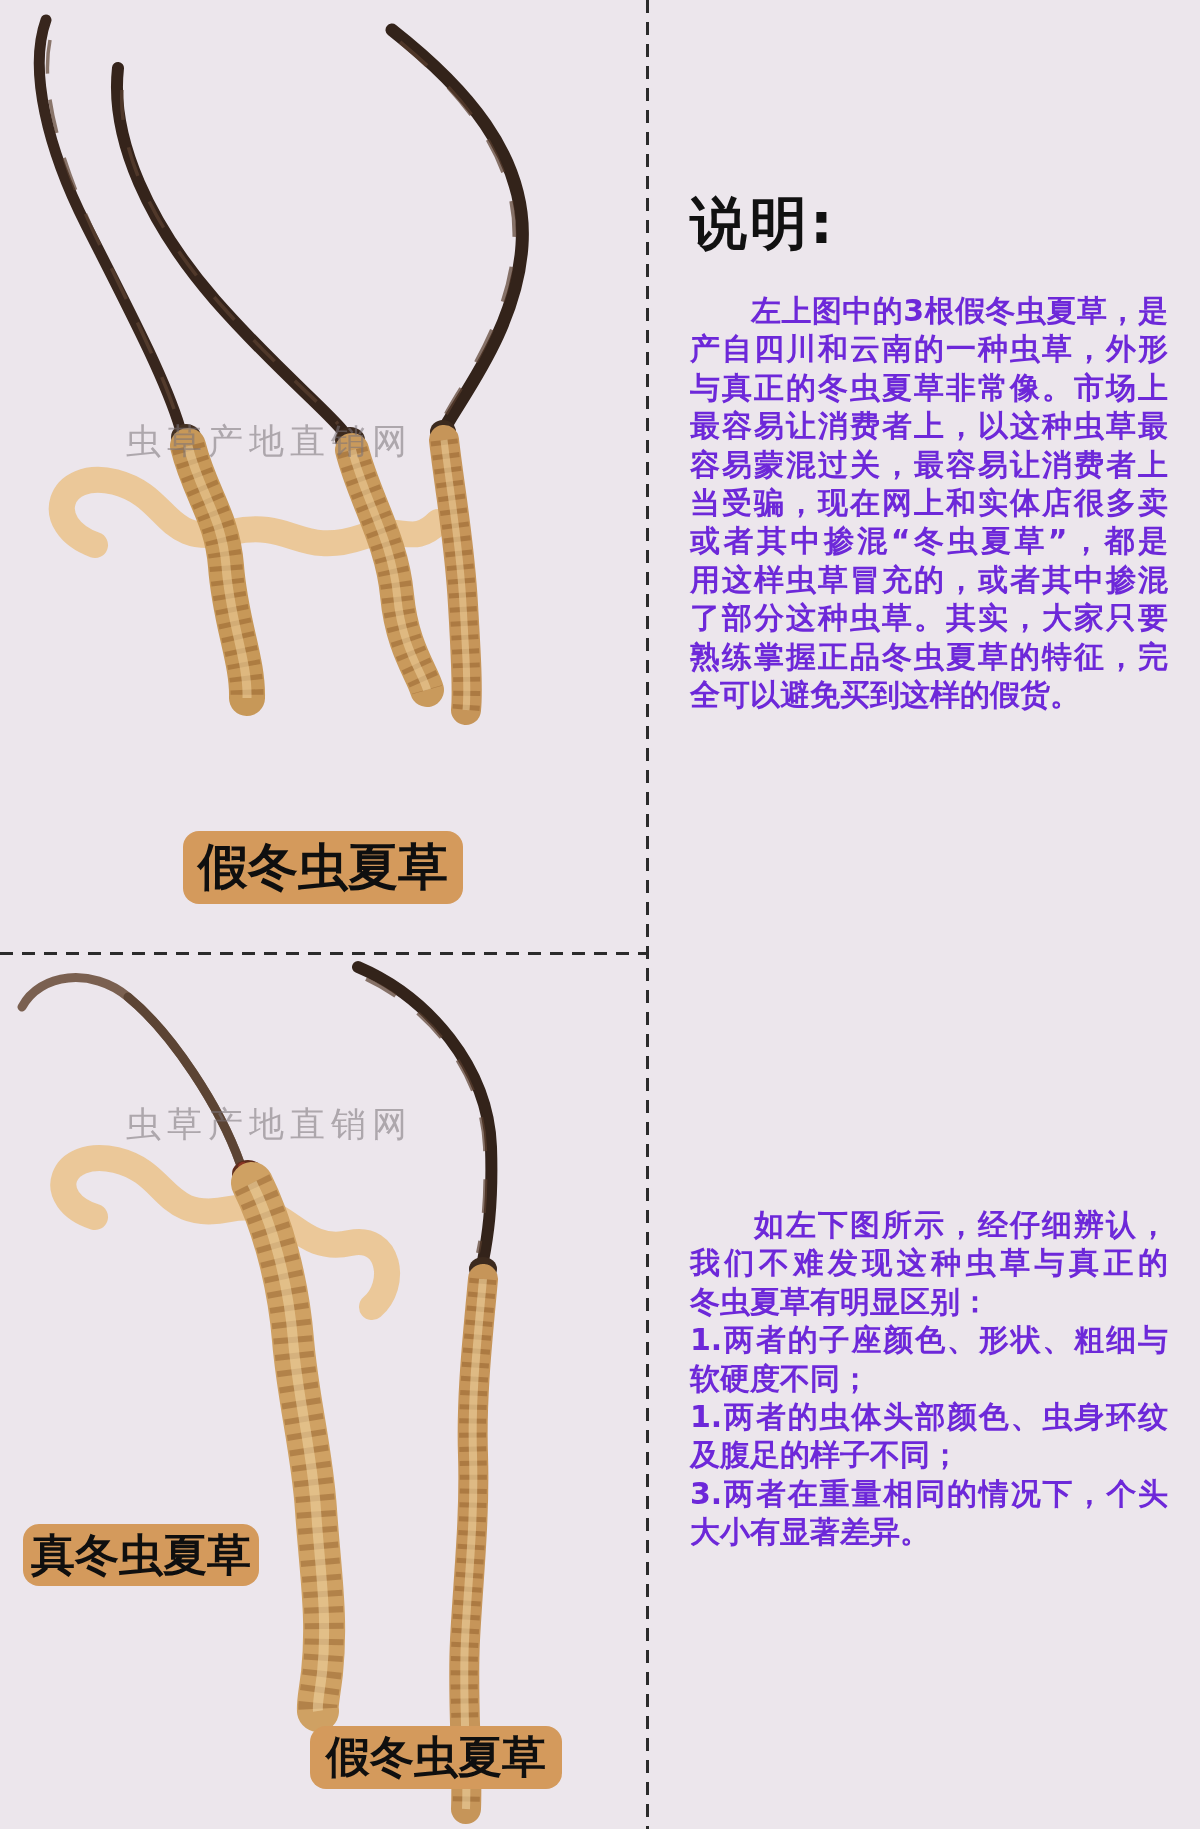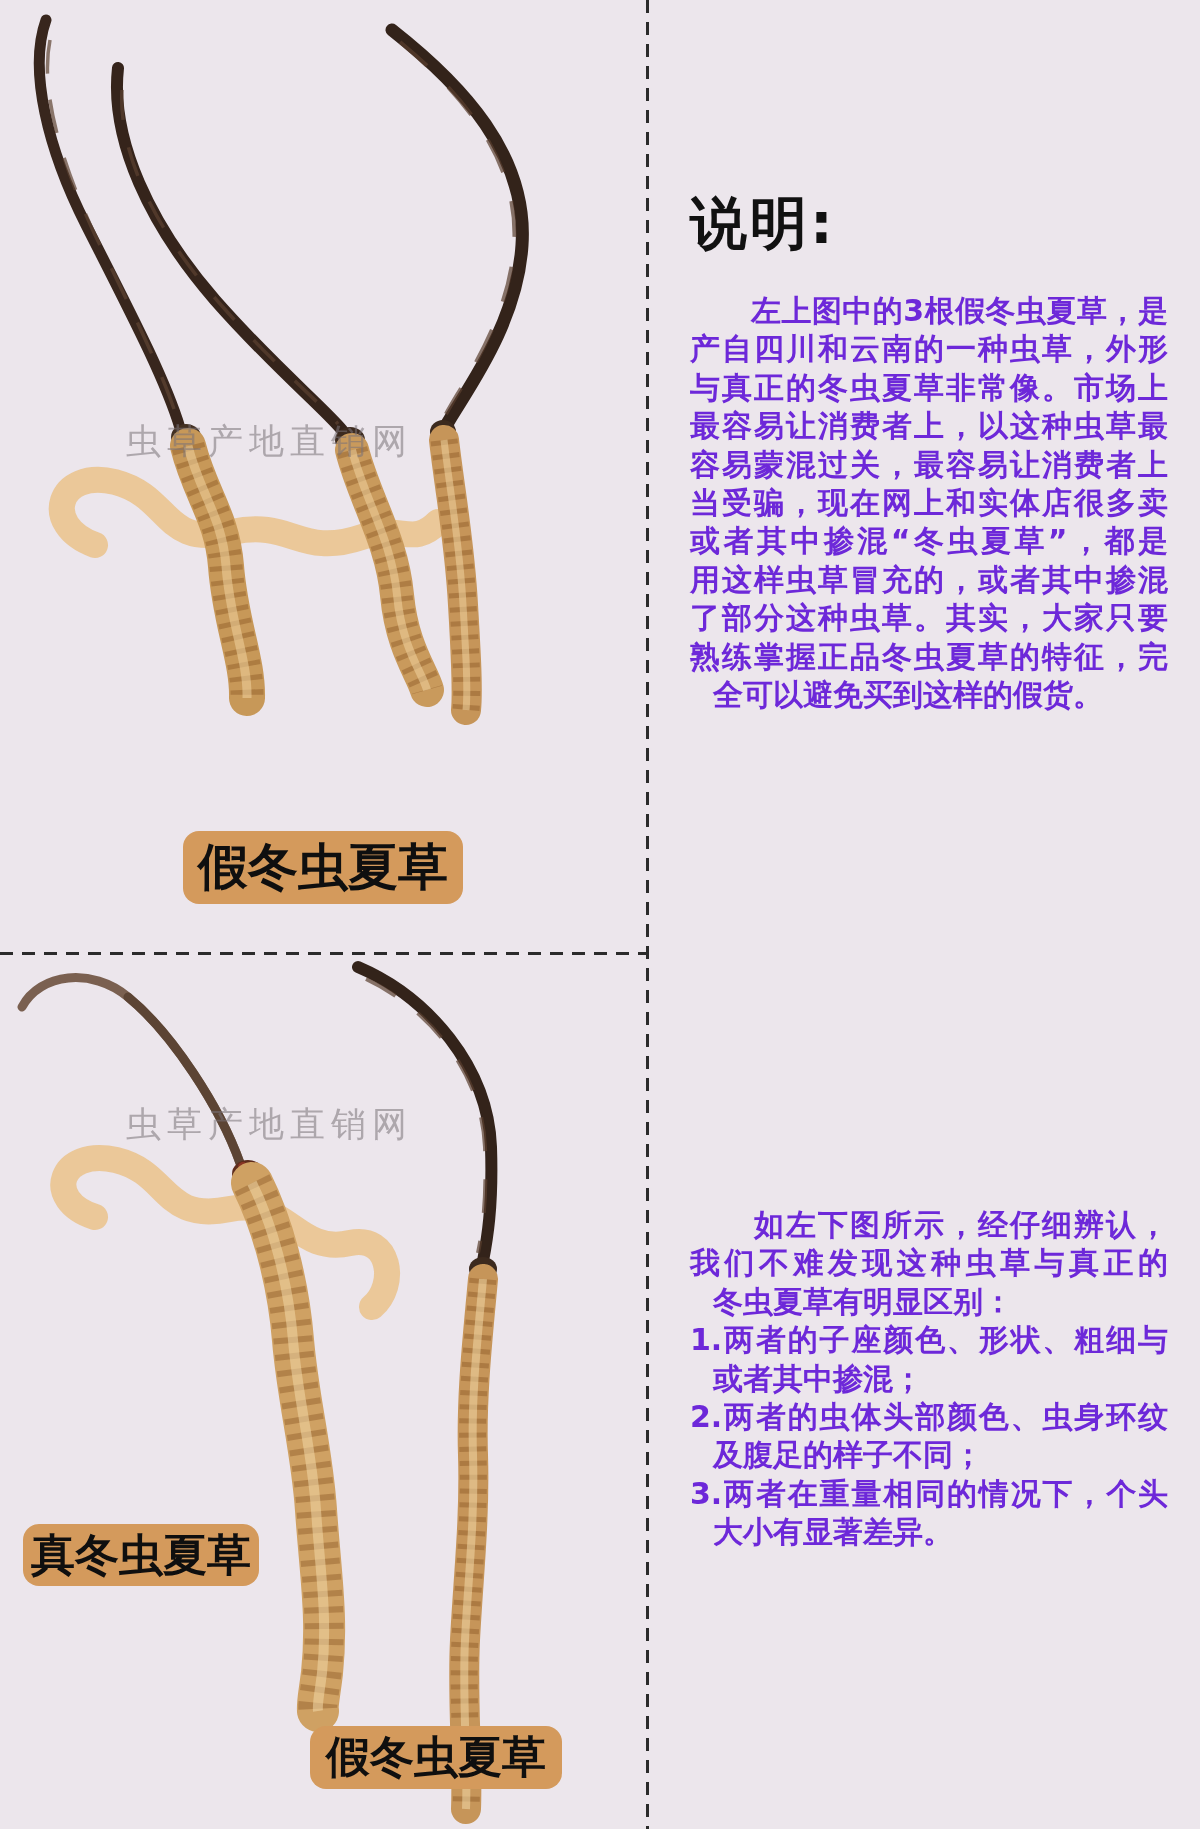--- a/index.html
+++ b/index.html
@@ -43,21 +43,21 @@
     position:absolute;left:690px;top:186px;
     font-size:57px;font-weight:900;letter-spacing:3px;color:#111;
   }
   .para{
     position:absolute;left:690px;width:478px;
     font-size:30px;line-height:38.4px;font-weight:600;color:#6d28d9;
   }
   .para-1{top:292px;}
   .para-2{top:1206px;}
   .para .tline{text-align:justify;text-align-last:justify;}
-  .para .tline.endline{text-align-last:left;margin-left:23px;}
+  .para .tline.endline{text-align-last:left;}
 </style>
 </head>
 <body>
 
 <div class="page">
 
   <div class="v-divider"></div>
   <div class="h-divider"></div>
 
   <div class="photo photo-top">
@@ -143,20 +143,20 @@
       <div class="tline">用这样虫草冒充的，或者其中掺混</div>
       <div class="tline">了部分这种虫草。其实，大家只要</div>
       <div class="tline">熟练掌握正品冬虫夏草的特征，完</div>
       <div class="tline endline">全可以避免买到这样的假货。</div>
     </div>
   <div class="para para-2">
       <div class="tline">　　如左下图所示，经仔细辨认，</div>
       <div class="tline">我们不难发现这种虫草与真正的</div>
       <div class="tline endline">冬虫夏草有明显区别：</div>
       <div class="tline">1.两者的子座颜色、形状、粗细与</div>
-      <div class="tline endline">或者其中掺混；</div>
-      <div class="tline">2.两者的虫体头部颜色、虫身环纹</div>
+      <div class="tline endline">软硬度不同；</div>
+      <div class="tline">1.两者的虫体头部颜色、虫身环纹</div>
       <div class="tline endline">及腹足的样子不同；</div>
       <div class="tline">3.两者在重量相同的情况下，个头</div>
       <div class="tline endline">大小有显著差异。</div>
     </div>
 
 </div>
 
 </body></html>

